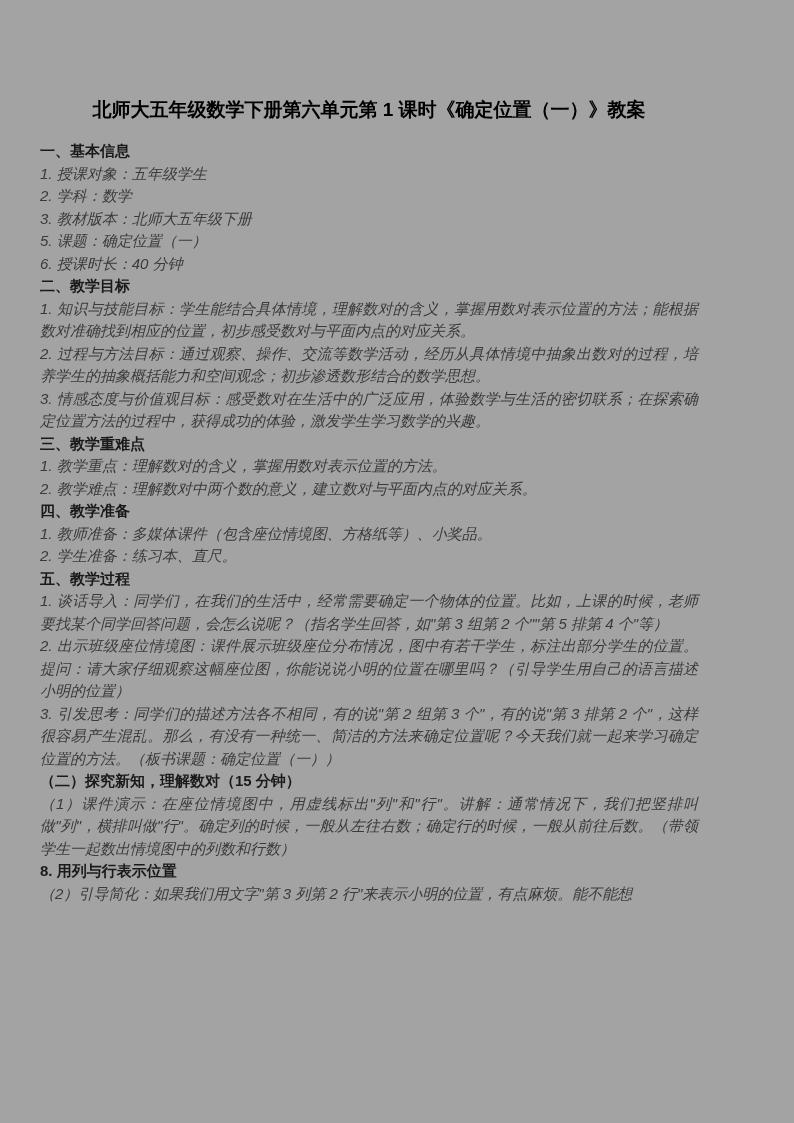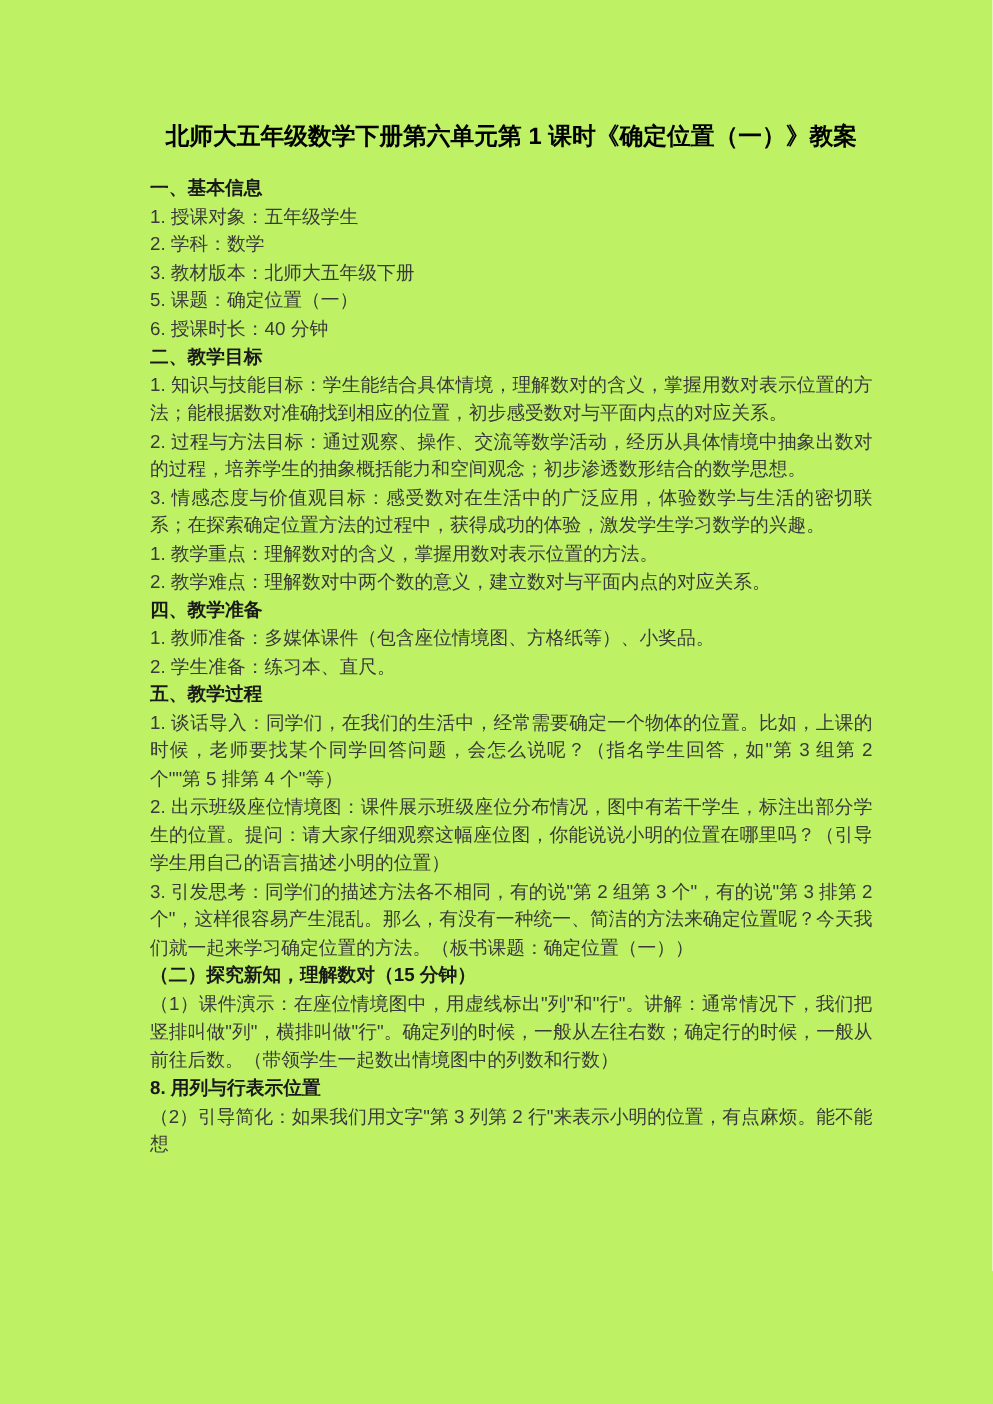--- a/index.html
+++ b/index.html
@@ -1,22 +1,22 @@
 <!DOCTYPE html>
 <html><head>
 <meta charset="utf-8">
 <style>
   * { margin: 0; padding: 0; box-sizing: border-box; }
   html, body { background: #ffffff; }
   .page {
     position: relative;
     width: 794px;
     height: 1123px;
-    background: #bef264;
-    padding: 97px 96px 0 120px;
+    background: #a3a3a3;
+    padding: 97px 96px 0 40px;
     overflow: hidden;
     font-family: "Liberation Sans", "DejaVu Sans", sans-serif;
     color: #3a3a3a;
     font-size: 15px;
     line-height: 22.5px;
   }
   .doc-title {
     font-size: 19px;
     line-height: 26px;
     font-weight: bold;
@@ -33,40 +33,41 @@
   .t-h2 {
     font-weight: bold;
     color: #1a1a1a;
     text-align: left;
   }
   .t-h3 {
     font-weight: bold;
     color: #1a1a1a;
     text-align: left;
   }
-  .t-p { color: #3a3a3a; }
+  .t-p { color: #3a3a3a; font-style: italic; }
 </style>
 </head>
 <body>
 
 <div class="page">
   <h1 class="doc-title">北师大五年级数学下册第六单元第 1 课时《确定位置（一）》教案</h1>
 
   <p class="blk t-h1">一、基本信息</p>
   <p class="blk t-p">1. 授课对象：五年级学生</p>
   <p class="blk t-p">2. 学科：数学</p>
   <p class="blk t-p">3. 教材版本：北师大五年级下册</p>
   <p class="blk t-p">5. 课题：确定位置（一）</p>
   <p class="blk t-p">6. 授课时长：40 分钟</p>
 
   <p class="blk t-h1">二、教学目标</p>
   <p class="blk t-p">1. 知识与技能目标：学生能结合具体情境，理解数对的含义，掌握用数对表示位置的方法；能根据数对准确找到相应的位置，初步感受数对与平面内点的对应关系。</p>
   <p class="blk t-p">2. 过程与方法目标：通过观察、操作、交流等数学活动，经历从具体情境中抽象出数对的过程，培养学生的抽象概括能力和空间观念；初步渗透数形结合的数学思想。</p>
   <p class="blk t-p">3. 情感态度与价值观目标：感受数对在生活中的广泛应用，体验数学与生活的密切联系；在探索确定位置方法的过程中，获得成功的体验，激发学生学习数学的兴趣。</p>
 
+  <p class="blk t-h1">三、教学重难点</p>
   <p class="blk t-p">1. 教学重点：理解数对的含义，掌握用数对表示位置的方法。</p>
   <p class="blk t-p">2. 教学难点：理解数对中两个数的意义，建立数对与平面内点的对应关系。</p>
 
   <p class="blk t-h1">四、教学准备</p>
   <p class="blk t-p">1. 教师准备：多媒体课件（包含座位情境图、方格纸等）、小奖品。</p>
   <p class="blk t-p">2. 学生准备：练习本、直尺。</p>
 
   <p class="blk t-h1">五、教学过程</p>
   <p class="blk t-p">1. 谈话导入：同学们，在我们的生活中，经常需要确定一个物体的位置。比如，上课的时候，老师要找某个同学回答问题，会怎么说呢？（指名学生回答，如"第 3 组第 2 个""第 5 排第 4 个"等）</p>
   <p class="blk t-p">2. 出示班级座位情境图：课件展示班级座位分布情况，图中有若干学生，标注出部分学生的位置。提问：请大家仔细观察这幅座位图，你能说说小明的位置在哪里吗？（引导学生用自己的语言描述小明的位置）</p>

